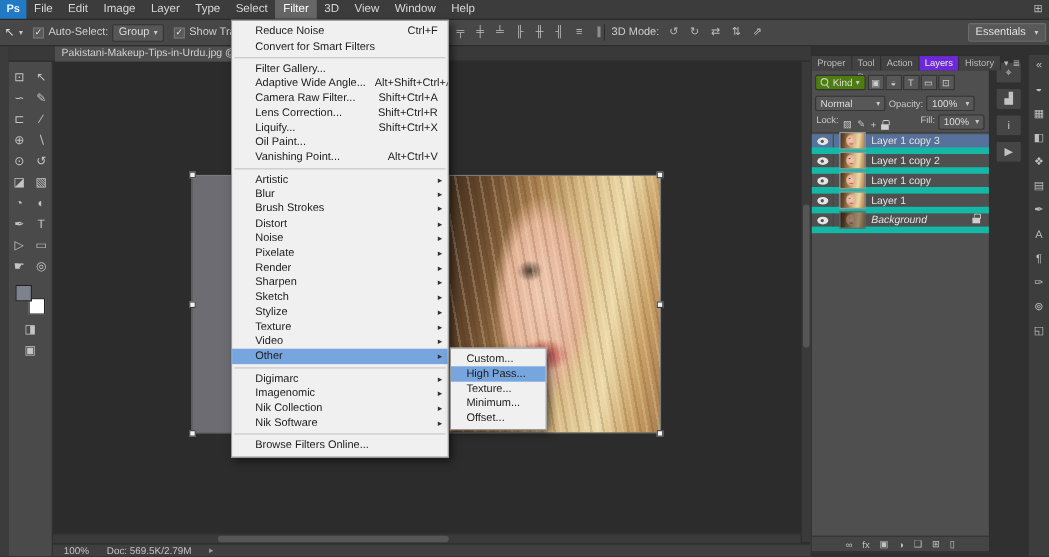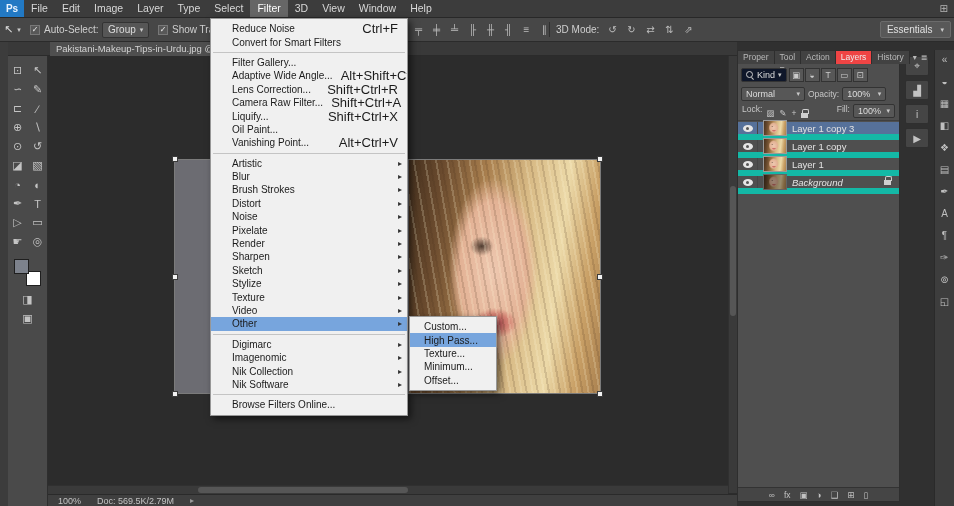--- a/index.html
+++ b/index.html
@@ -84,44 +84,44 @@
     border-top:1px solid #2a2a2a;display:flex;align-items:center;gap:16px;padding:0 10px;
     font-size:9px;color:#c3c3c3}
   .status-arrow{font-size:8px;color:#9a9a9a}
 
   
   #filter-menu{position:absolute;left:210px;top:18px;width:198px;background:#f0f0f0;
     border:1px solid #979797;box-shadow:3px 3px 7px rgba(0,0,0,.55);padding:3px 0;z-index:100}
   .menu-item{height:13.4px;display:flex;align-items:center;padding:0 9px 0 21px;
     font-size:10px;color:#1b1b1b;position:relative;white-space:nowrap;overflow:hidden}
   .menu-item .mi-label{flex:1}
-  .mi-shortcut{margin-left:8px;font-size:13px}
+  .mi-shortcut{margin-left:8px;font-size:10px}
   .mi-arrow{position:absolute;right:5px;font-size:8px;color:#333}
   .menu-item.highlighted{background:#77a5dd}
   .menu-sep{height:1px;background:#c4c4c4;margin:3px 2px}
   #filter-submenu{position:absolute;left:409px;top:316px;width:88px;background:#f0f0f0;
     border:1px solid #979797;box-shadow:3px 3px 7px rgba(0,0,0,.55);padding:3px 0;z-index:101}
   #filter-submenu .menu-item{padding:0 8px 0 14px}
 
   
   #right-dock{position:absolute;left:737px;top:50px;width:163px;height:452px;background:#4f4f4f;
     border:1px solid #2e2e2e;z-index:5}
   #panel-tabs{display:flex;height:13px;background:#383838;font-size:8.5px}
   #panel-tabs-items{display:flex}
   .panel-tab{padding:0 5px;line-height:13px;color:#b9b9b9;background:#424242;border-right:1px solid #2e2e2e}
-  .panel-tab.active{background:#ef4444;color:#ececec}
+  .panel-tab.active{background:#6d28d9;color:#ececec}
   .panel-tab-menu{margin-left:auto;display:flex;align-items:center;gap:4px;padding:0 3px;
     color:#b9b9b9;font-size:8px}
   .layers-row1{position:absolute;top:15px;left:0;width:100%;height:18px;display:flex;
     align-items:center;padding:0 3px;gap:2px}
   .layers-row2{position:absolute;top:34px;left:0;width:100%;height:18px;display:flex;
     align-items:center;padding:0 3px;gap:3px}
   .layers-row3{position:absolute;top:53px;left:0;width:100%;height:17px;display:flex;
     padding:0 4px;gap:3px;border-bottom:1px solid #3f3f3f}
-  .kind-dd{display:flex;align-items:center;gap:3px;background:#0f172a;border:1px solid #333;
+  .kind-dd{display:flex;align-items:center;gap:3px;background:#4d7c0f;border:1px solid #333;
     border-radius:2px;height:14px;padding:0 4px;font-size:9px;color:#ddd}
   .mini-btn{width:15px;height:14px;background:#575757;border:1px solid #333;display:flex;
     align-items:center;justify-content:center;font-size:8.5px;color:#ccc}
   .dd{background:#575757;border:1px solid #333;border-radius:2px;height:14px;display:flex;
     align-items:center;justify-content:space-between;padding:0 4px;font-size:9px;color:#ddd}
   .label9{font-size:8.5px;color:#c6c6c6}
   .mag-icon{width:8px;height:8px;position:relative;display:inline-block}
   .mag-icon::before{content:"";position:absolute;left:0;top:0;width:5px;height:5px;
     border:1px solid #ccc;border-radius:50%}
   .mag-icon::after{content:"";position:absolute;right:0;bottom:0;width:3px;height:1px;
@@ -307,26 +307,26 @@
       </div>
       <div class="menu-sep"></div>
       <div class="menu-item">
         <span class="mi-label">Filter Gallery...</span>
       </div>
       <div class="menu-item">
         <span class="mi-label">Adaptive Wide Angle...</span>
         <span class="mi-shortcut">Alt+Shift+Ctrl+A</span>
       </div>
       <div class="menu-item">
+        <span class="mi-label">Camera Raw Filter...</span>
+        <span class="mi-shortcut">Shift+Ctrl+A</span>
+      </div>
+      <div class="menu-item">
         <span class="mi-label">Lens Correction...</span>
         <span class="mi-shortcut">Shift+Ctrl+R</span>
-      </div>
-      <div class="menu-item">
-        <span class="mi-label">Camera Raw Filter...</span>
-        <span class="mi-shortcut">Shift+Ctrl+A</span>
       </div>
       <div class="menu-item">
         <span class="mi-label">Liquify...</span>
         <span class="mi-shortcut">Shift+Ctrl+X</span>
       </div>
       <div class="menu-item">
         <span class="mi-label">Oil Paint...</span>
       </div>
       <div class="menu-item">
         <span class="mi-label">Vanishing Point...</span>
@@ -481,20 +481,27 @@
         <span class="dd-arrow">▾</span>
       </div>
     </div>
     <div id="layers-list">
         <div class="layer-row selected">
           <div class="eye-cell">
             <div class="eye-icon"></div>
           </div>
           <div class="layer-thumb face-art"></div>
           <span class="layer-name">Layer 1 copy 3</span>
+        </div>
+        <div class="layer-row">
+          <div class="eye-cell">
+            <div class="eye-icon"></div>
+          </div>
+          <div class="layer-thumb face-art"></div>
+          <span class="layer-name">Layer 1 copy 2</span>
         </div>
         <div class="layer-row">
           <div class="eye-cell">
             <div class="eye-icon"></div>
           </div>
           <div class="layer-thumb face-art"></div>
           <span class="layer-name">Layer 1 copy</span>
         </div>
         <div class="layer-row">
           <div class="eye-cell">

